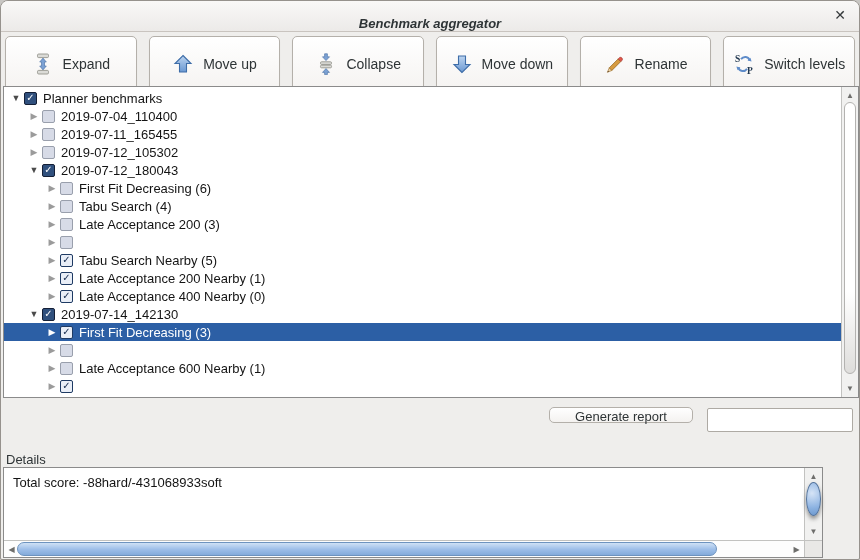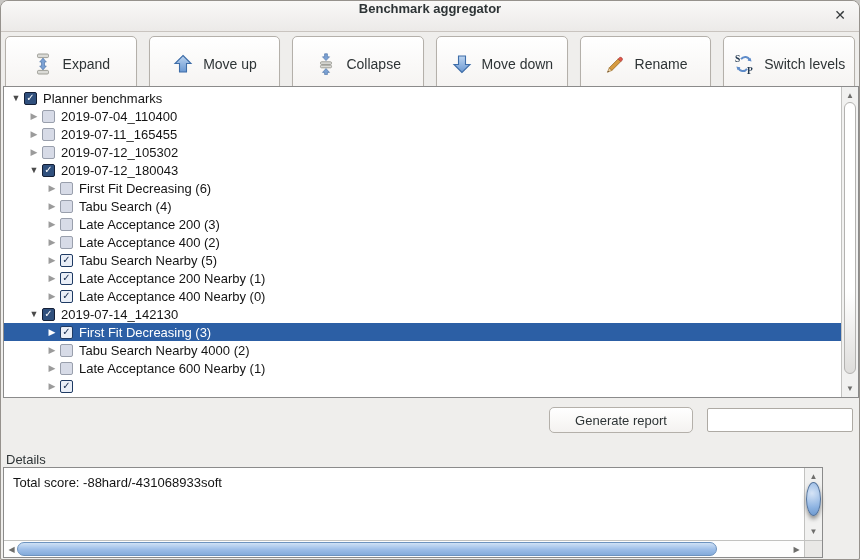--- a/index.html
+++ b/index.html
@@ -1,21 +1,21 @@
 <!DOCTYPE html>
 <html><head>
 <meta charset="utf-8">
 <style>
   html,body{margin:0;padding:0;background:#c8c6c3;font-family:"Liberation Sans","DejaVu Sans",sans-serif;}
   .window{position:relative;width:860px;height:560px;box-sizing:border-box;background:#efeeec;
     border:1px solid #96928d;border-radius:8px 8px 2px 2px;overflow:hidden;}
   
   .titlebar{position:absolute;top:0;left:0;right:0;height:30px;
     background:linear-gradient(#f9f8f7,#eceae8);border-bottom:1px solid #c9c4bf;
-    display:flex;align-items:flex-start;justify-content:center;}
+    display:flex;align-items:flex-end;justify-content:center;font-style:italic;}
   .title{font-size:13px;font-weight:700;color:#2e3436;}
   .close{position:absolute;right:13px;top:6px;font-size:14px;font-weight:700;color:#35393b;cursor:default;}
   
   .toolbar{position:absolute;top:35px;left:4px;right:4px;height:56px;display:flex;gap:12px;}
   .tb{flex:1;display:flex;align-items:center;justify-content:center;gap:9px;
     background:linear-gradient(#ffffff,#f5f3f1);border:1px solid #b4b0aa;border-radius:5px;
     font-size:14px;color:#2e3436;font-family:inherit;padding:0;box-shadow:0 1px 1px rgba(0,0,0,.08);}
   .ticon{width:22px;height:22px;flex:none;display:inline-flex;}
   .ticon svg{width:22px;height:22px;}
   
@@ -37,21 +37,21 @@
   
   .vscroll{position:absolute;top:0;right:0;width:17px;bottom:0;background:#f1f1f0;
     border-left:1px solid #c2c2c0;box-sizing:border-box;}
   .sb-arrow{position:absolute;left:0;right:0;height:14px;display:flex;align-items:center;justify-content:center;
     font-size:8px;color:#6e6e6c;}
   .sb-arrow.up{top:1px;}
   .sb-arrow.down{bottom:2px;}
   .vthumb-white{position:absolute;top:15px;left:2px;right:2px;bottom:23px;
     background:linear-gradient(180deg,#ffffff 70%,#dedddb);border:1px solid #b3b2b0;border-radius:7px;}
   
-  .generate-btn{position:absolute;left:548px;top:406px;width:144px;height:26px;
+  .generate-btn{position:absolute;left:548px;top:406px;width:144px;height:16px;
     background:linear-gradient(#ffffff,#f4f2f0);border:1px solid #b4b0aa;border-radius:5px;
     font-size:13px;color:#2e3436;font-family:inherit;}
   .report-input{position:absolute;left:706px;top:407px;width:146px;height:24px;box-sizing:border-box;
     background:#fff;border:1px solid #aeaaa4;border-radius:2px;font-family:inherit;font-size:13px;padding:0 4px;}
   
   .details-label{position:absolute;left:5px;top:451px;font-size:13px;color:#2e3436;}
   .details-pane{position:absolute;left:2px;top:466px;width:820px;height:91px;background:#fff;
     border:1px solid #8b8b8b;box-sizing:border-box;}
   .details-text{position:absolute;top:0;left:0;right:18px;bottom:17px;overflow:hidden;
     padding:6px 0 0 9px;font-size:13px;line-height:17px;color:#141414;}
@@ -203,21 +203,20 @@
         <div class="trow">
           <span class="tind" style="width: 40px;"></span>
           <span class="expander collapsed">▶</span>
           <span class="cb unchecked"></span>
           <span class="tlabel">Late Acceptance 200 (3)</span>
         </div>
         <div class="trow">
           <span class="tind" style="width: 40px;"></span>
           <span class="expander collapsed">▶</span>
           <span class="cb unchecked"></span>
-          <span class="tlabel">Late Acceptance 400 (2)</span>
         </div>
         <div class="trow">
           <span class="tind" style="width: 40px;"></span>
           <span class="expander collapsed">▶</span>
           <span class="cb checked">✓</span>
           <span class="tlabel">Tabu Search Nearby (5)</span>
         </div>
         <div class="trow">
           <span class="tind" style="width: 40px;"></span>
           <span class="expander collapsed">▶</span>
@@ -239,21 +238,20 @@
         <div class="trow selected">
           <span class="tind" style="width: 40px;"></span>
           <span class="expander collapsed">▶</span>
           <span class="cb checked">✓</span>
           <span class="tlabel">First Fit Decreasing (3)</span>
         </div>
         <div class="trow">
           <span class="tind" style="width: 40px;"></span>
           <span class="expander collapsed">▶</span>
           <span class="cb unchecked"></span>
-          <span class="tlabel">Tabu Search Nearby 4000 (2)</span>
         </div>
         <div class="trow">
           <span class="tind" style="width: 40px;"></span>
           <span class="expander collapsed">▶</span>
           <span class="cb unchecked"></span>
           <span class="tlabel">Late Acceptance 600 Nearby (1)</span>
         </div>
         <div class="trow">
           <span class="tind" style="width: 40px;"></span>
           <span class="expander collapsed">▶</span>

